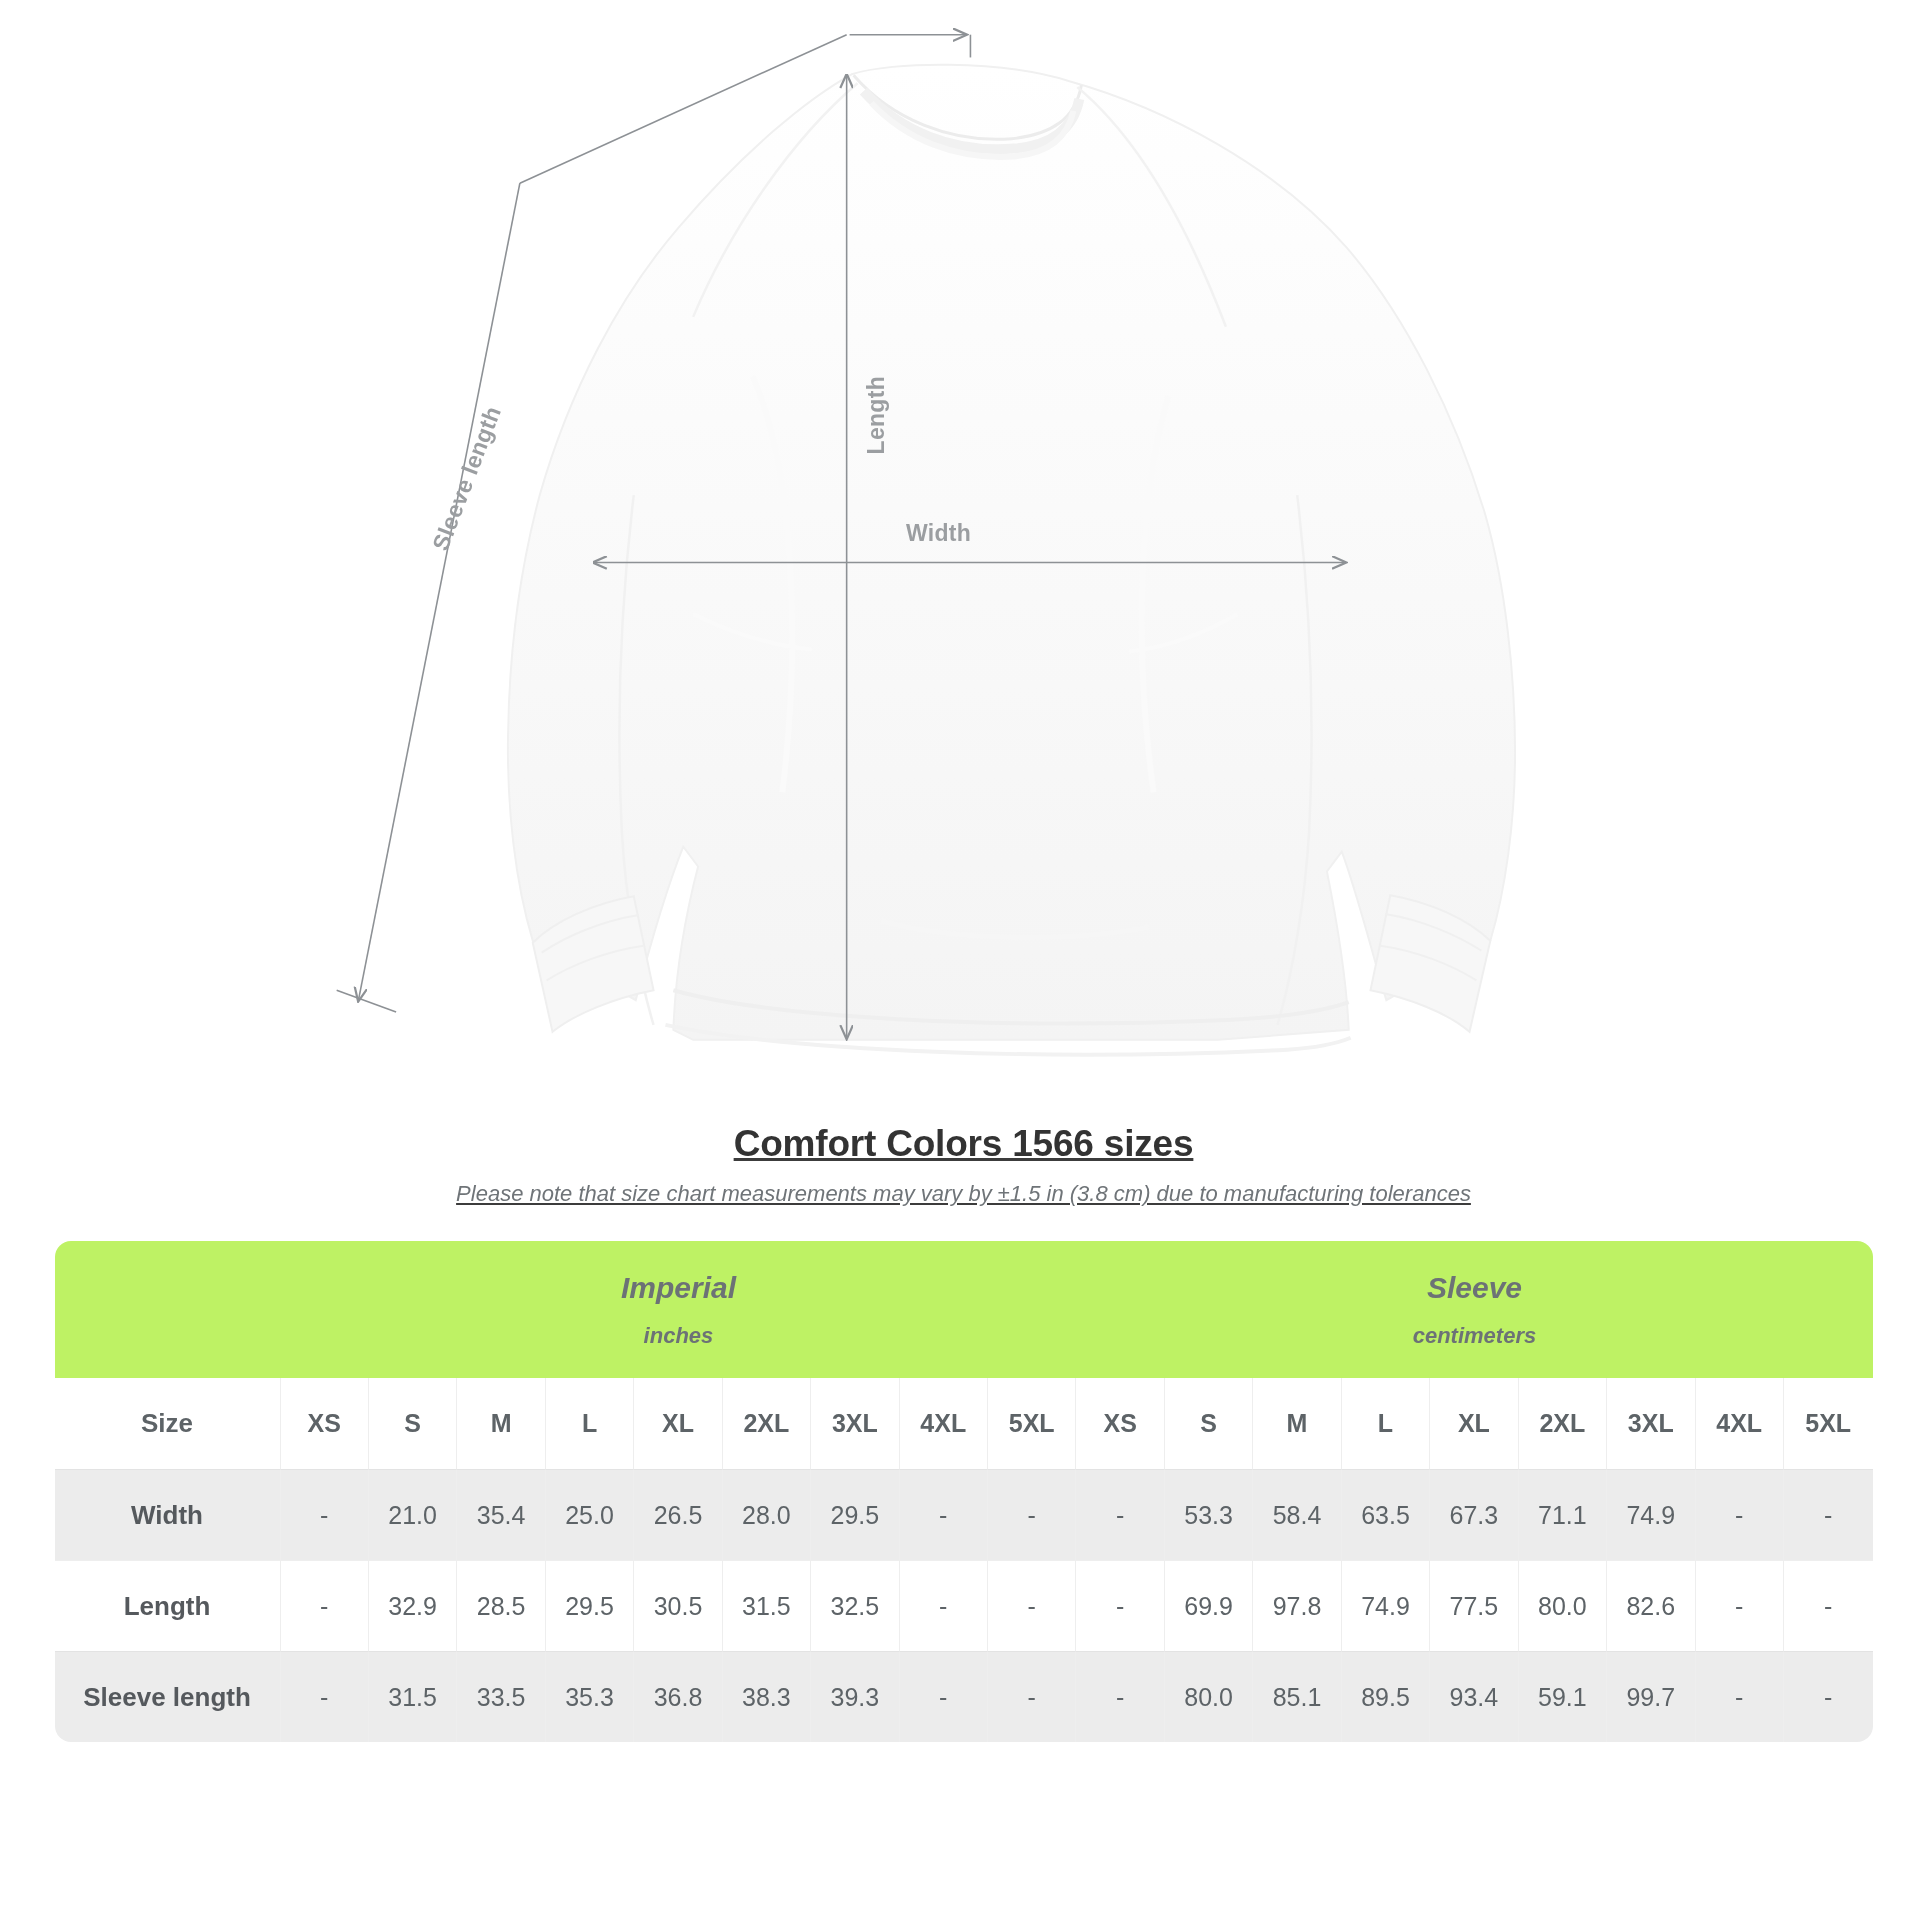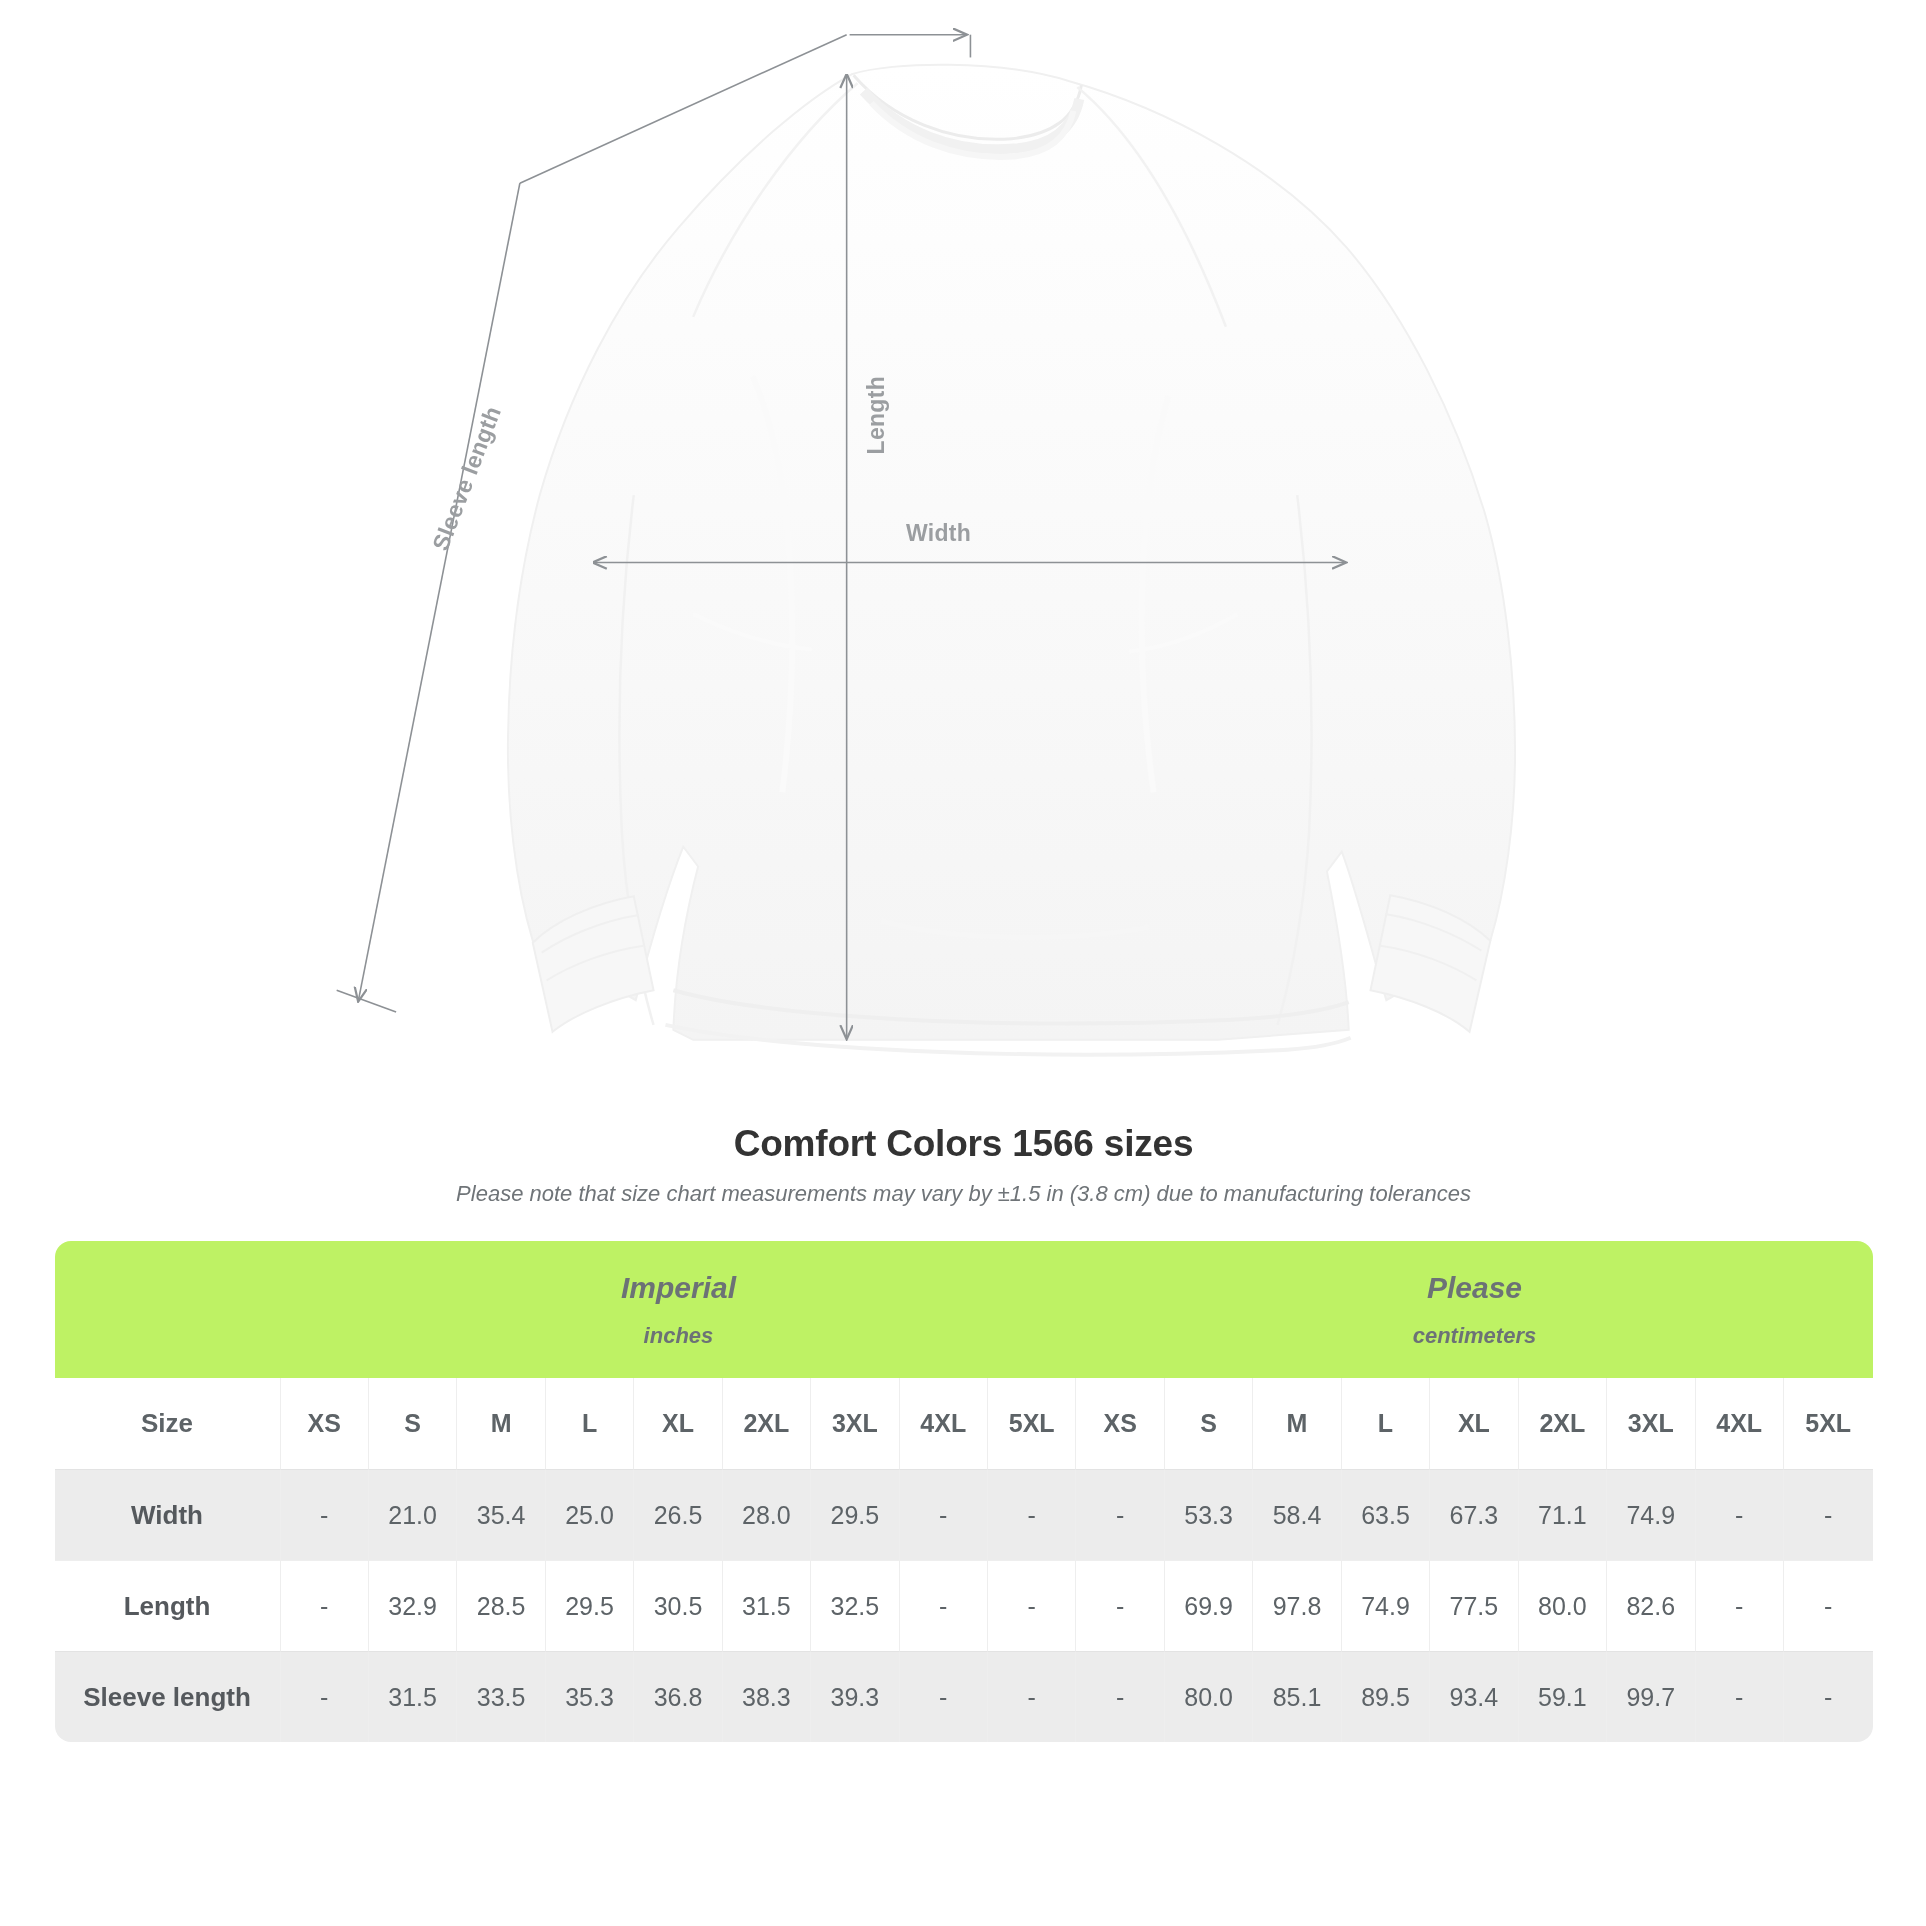--- a/index.html
+++ b/index.html
@@ -35,21 +35,21 @@
     writing-mode: vertical-rl;
     transform: rotate(180deg);
   }
   .dim-label.sleeve-lbl {
     left: 391px; top: 465px;
     transform: rotate(-69deg);
     transform-origin: center;
   }
 
   
-  .title-block { text-align: center; margin-top: 4px; }
+  .title-block { text-align: center; margin-top: 4px; text-decoration: underline; }
   .chart-title {
     font-size: 37px;
     font-weight: bold;
     color: #333333;
     letter-spacing: -0.2px;
   }
   .chart-note {
     font-size: 22px;
     font-style: italic;
     color: #6f7478;
@@ -256,21 +256,21 @@
     </colgroup>
     <tbody>
 
       <tr>
         <td class="unit-cell corner-tl"></td>
         <td class="unit-cell" colspan="9">
           <div class="u-name">Imperial</div>
           <div class="u-sub">inches</div>
         </td>
         <td class="unit-cell corner-tr" colspan="9">
-          <div class="u-name">Please</div>
+          <div class="u-name">Sleeve</div>
           <div class="u-sub">centimeters</div>
         </td>
       </tr>
 
       <tr class="hdr-row">
         <td class="rowlabel">Size</td>
         <td>XS</td>
         <td>S</td>
         <td>M</td>
         <td>L</td>

